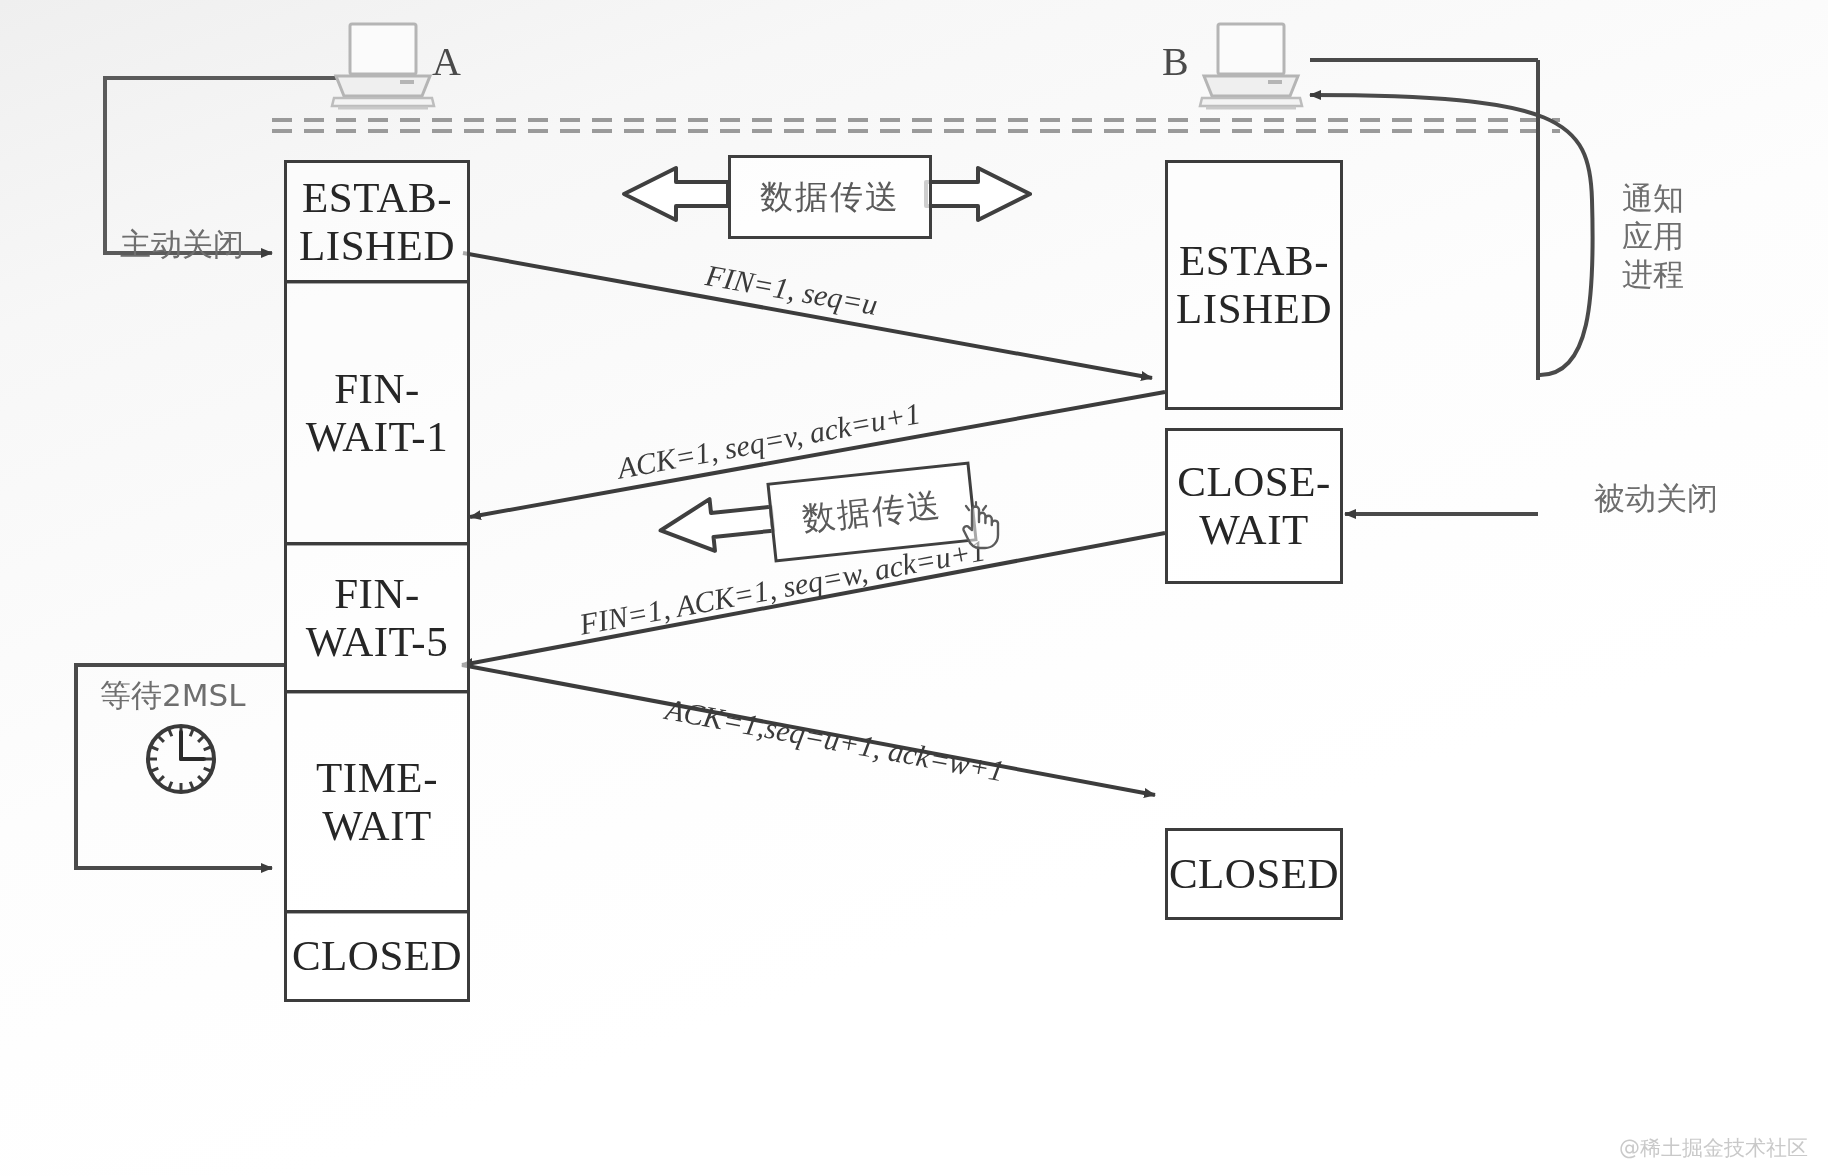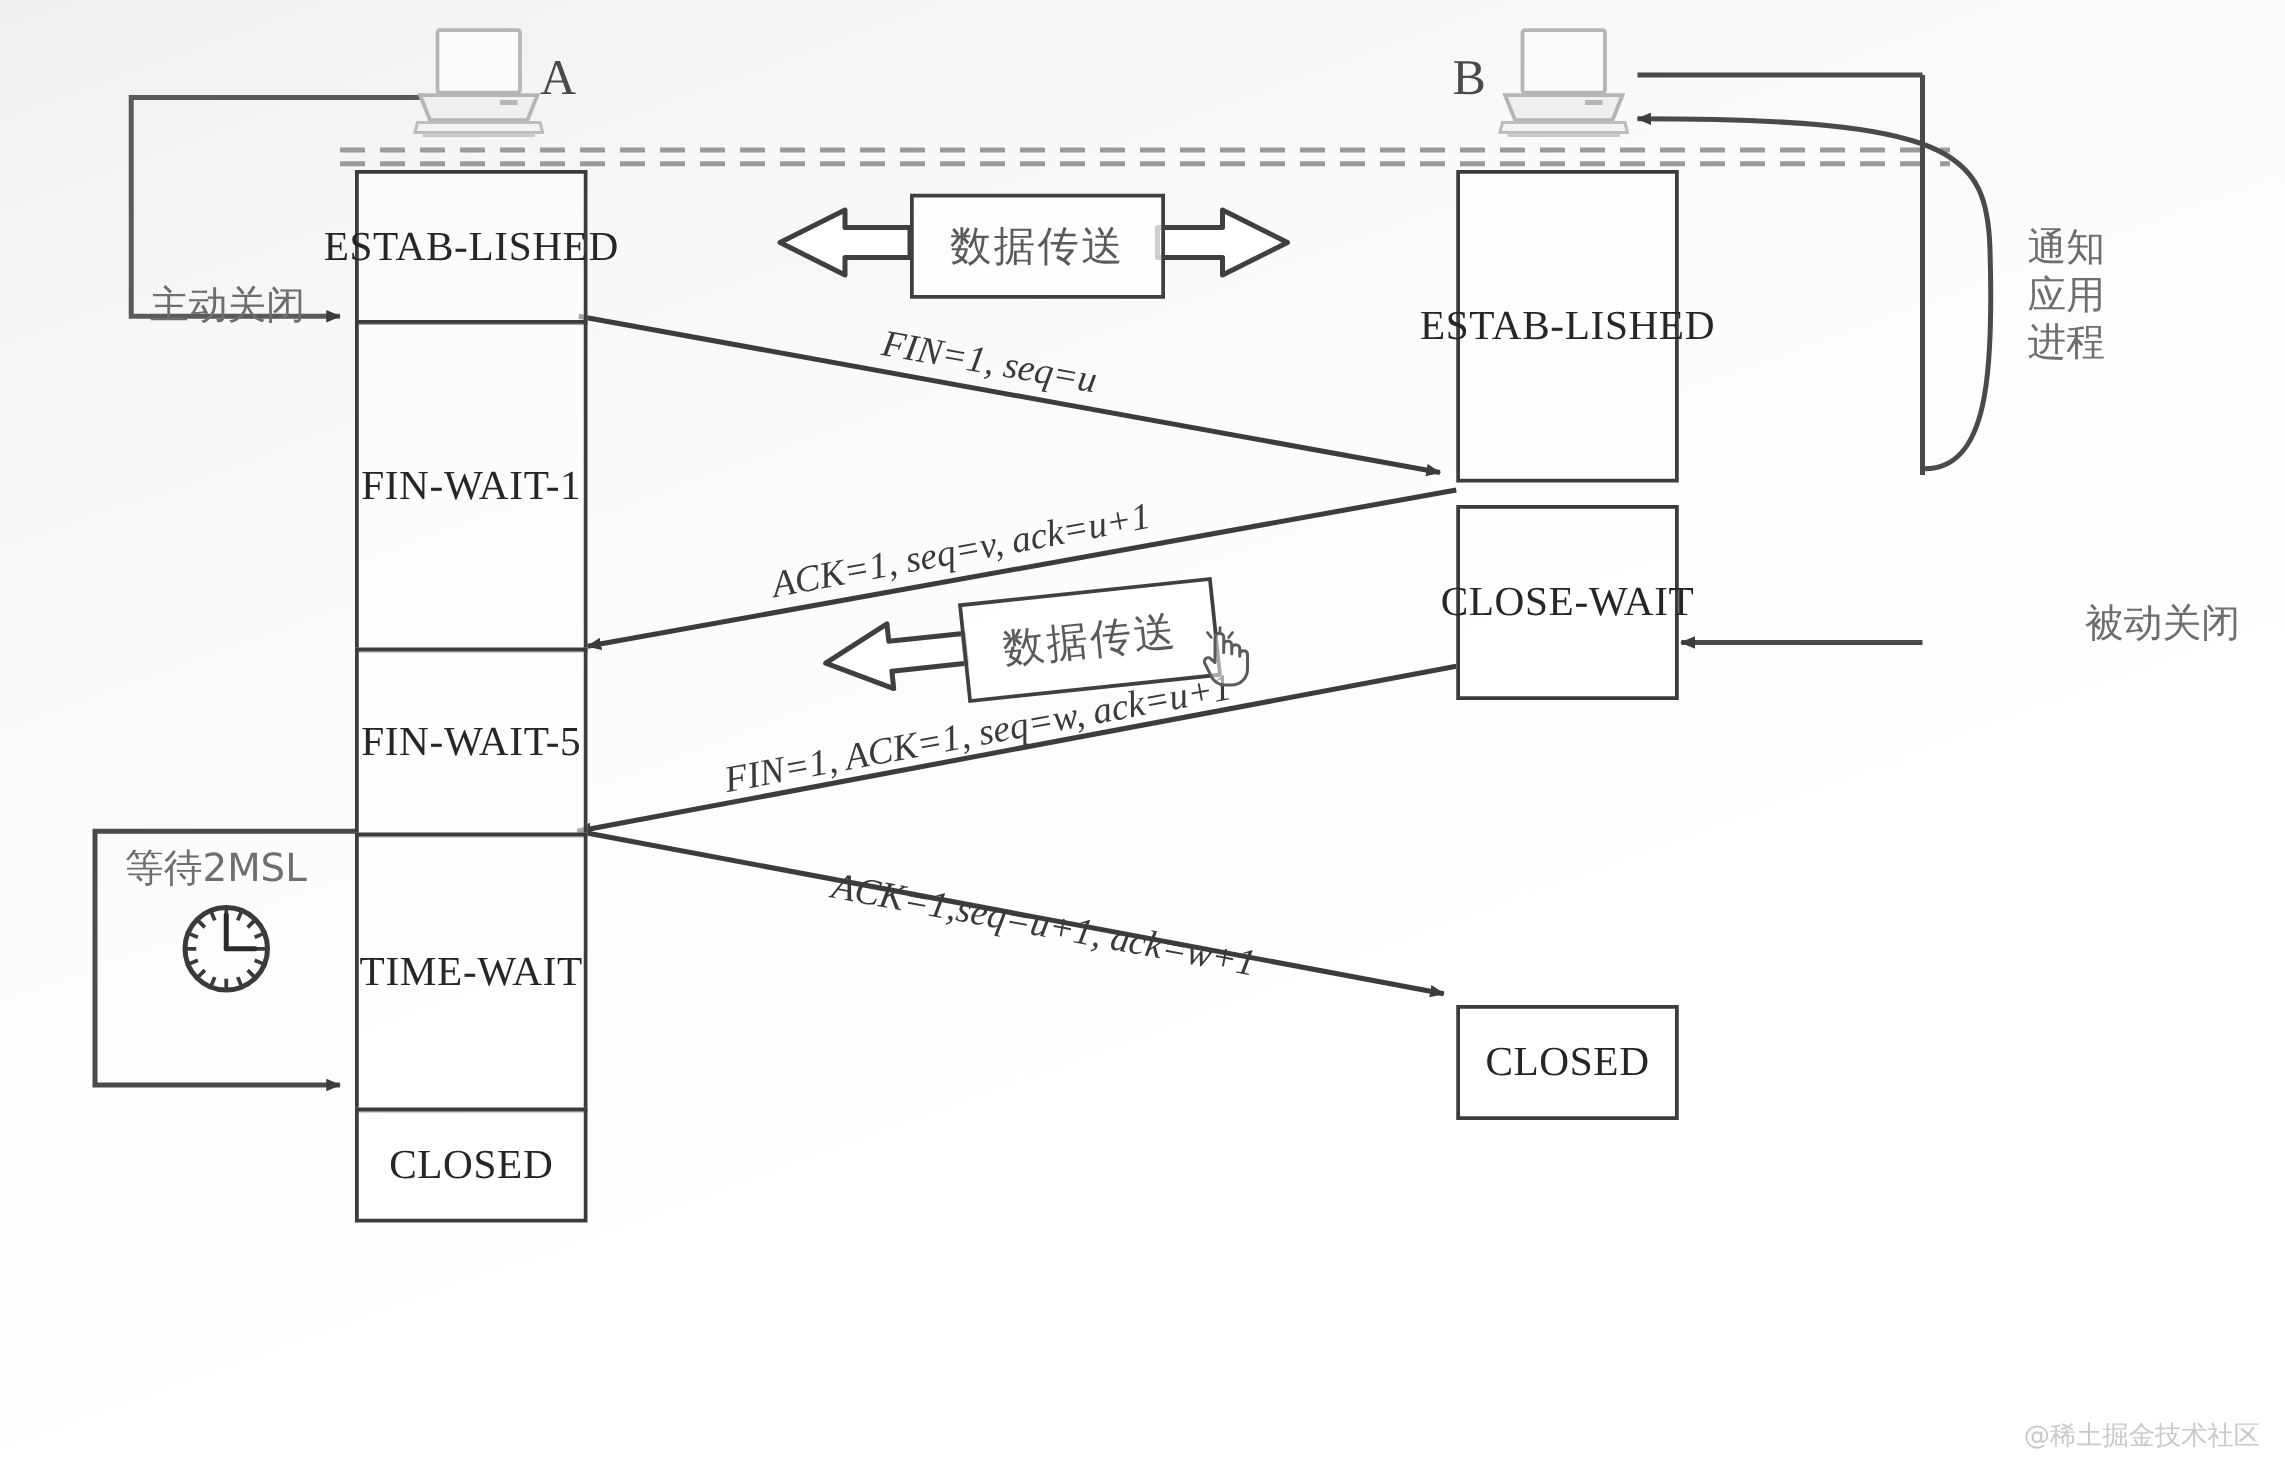--- a/index.html
+++ b/index.html
@@ -22,28 +22,29 @@
     width: 1828px;
     height: 1176px;
   }
 
   
   .state-box {
     position: absolute;
     border: 3px solid #3c3c3c;
     background: rgba(255,255,255,0.55);
     display: flex;
-    flex-direction: row;
+    flex-direction: column;
     align-items: center;
     justify-content: center;
     text-align: center;
-    font-size: 33px;
+    font-size: 43px;
     line-height: 1.12;
     letter-spacing: 0.5px;
     color: #262626;
+    margin-top: 24px;
   }
   .state-box .ln { display: block; white-space: nowrap; }
 
   
   .host-letter {
     position: absolute;
     font-size: 40px;
     color: #4a4a4a;
   }
 
@@ -235,21 +236,21 @@
   <div class="msg-label" style="left:706px; top:258px; transform:rotate(10deg);">FIN=1, seq=u</div>
 
   <div class="msg-label" style="left:618px; top:452px; transform:rotate(-10.5deg);">ACK=1, seq=v, ack=u+1</div>
 
   <div class="msg-label" style="left:580px; top:608px; transform:rotate(-10.5deg);">FIN=1, ACK=1, seq=w, ack=u+1</div>
 
   <div class="msg-label" style="left:666px; top:692px; transform:rotate(10.5deg);">ACK=1,seq=u+1, ack=w+1</div>
 
   <div class="cn-label" style="left:120px; top:202px;margin-top:24px;">主动关闭</div>
 
-  <div class="cn-label" style="left:1668px; top:480px;font-family:Liberation Serif, serif;">被动关闭</div>
+  <div class="cn-label" style="left:1594px; top:480px;">被动关闭</div>
 
   <div class="cn-label" style="left:1622px; top:180px; text-align:center;">
     <div>通知</div>
     <div>应用</div>
     <div>进程</div>
   </div>
 
   <div class="cn-label" style="left:100px; top:677px;">等待2MSL</div>
 
   <div class="clock" style="left:140px; top:718px; width:82px; height:82px;">

